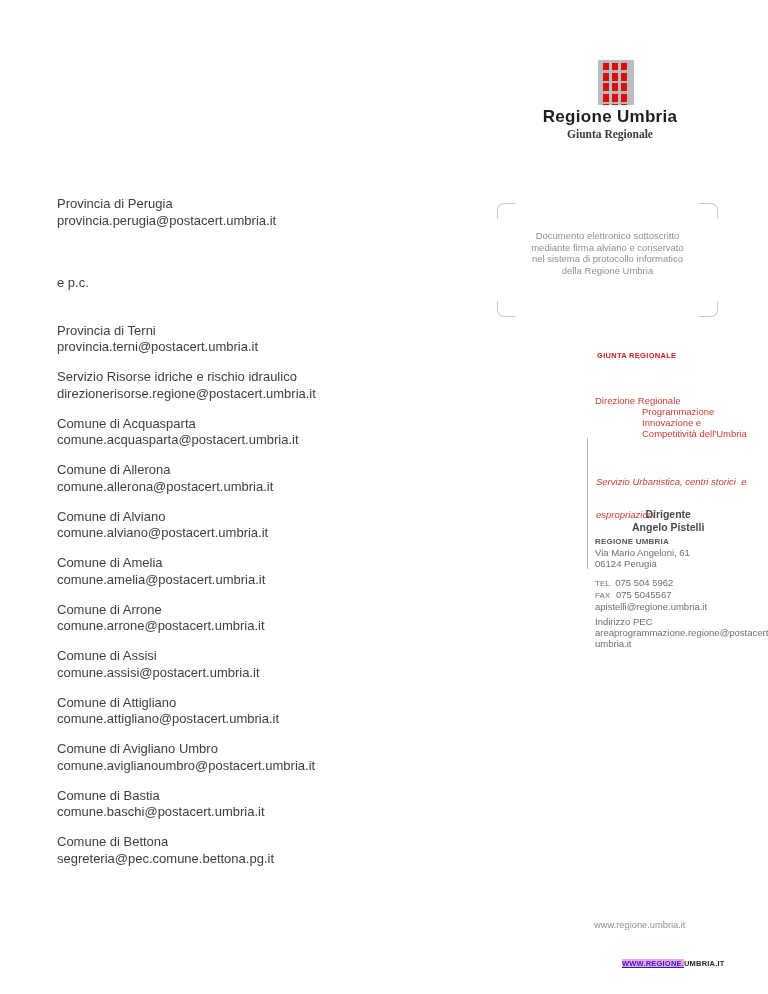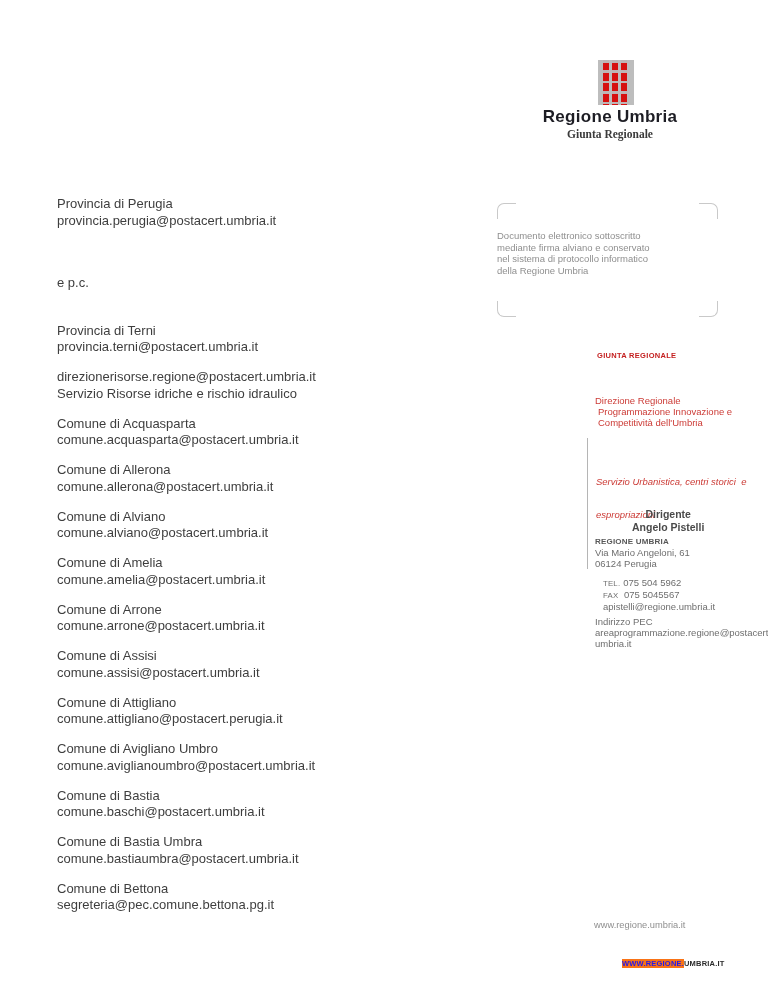--- a/index.html
+++ b/index.html
@@ -36,50 +36,50 @@
   .recip.first{margin-bottom:46px;}
   .cc-label{margin-bottom:31px;}
   
   .stamp{position:absolute;left:497px;top:203px;width:221px;height:114px;}
   .corner{position:absolute;width:18px;height:15px;border:0 solid #c9c9c9;}
   .corner.tl{top:0;left:0;border-top-width:1.5px;border-left-width:1.5px;border-top-left-radius:7px;}
   .corner.tr{top:0;right:0;border-top-width:1.5px;border-right-width:1.5px;border-top-right-radius:7px;}
   .corner.bl{bottom:0;left:0;border-bottom-width:1.5px;border-left-width:1.5px;border-bottom-left-radius:7px;}
   .corner.br{bottom:0;right:0;border-bottom-width:1.5px;border-right-width:1.5px;border-bottom-right-radius:7px;}
   .stamp-text{
-    position:absolute;left:0;right:0;top:27px;text-align:left;
+    position:absolute;left:0;right:0;top:27px;text-align:center;
     font-size:9.5px;line-height:11.5px;color:#8f8f8f;
   }
   
   .giunta{
     position:absolute;left:597px;top:351px;
     font-size:7.5px;font-weight:bold;letter-spacing:.3px;color:#c42020;
   }
   .direzione{
     position:absolute;left:595px;top:395px;
     font-size:9.5px;line-height:11px;color:#cc3b36;
   }
-  .direzione .indent{padding-left:3px;}
+  .direzione .indent{padding-left:3px;margin-left:44px;}
   .vline{position:absolute;left:587px;top:438px;width:1px;height:131px;background:#b5b5b5;}
   .servizio{
     position:absolute;left:596px;top:454px;width:160px;
     font-size:9.5px;line-height:11px;color:#cc3b36;white-space:pre-wrap;font-style:italic;
   }
   .dirigente{
     position:absolute;left:632px;top:508px;
     font-size:10.5px;line-height:12.5px;font-weight:bold;color:#4a4a4a;text-align:center;
   }
   .addr{position:absolute;left:595px;top:537px;font-size:9.5px;line-height:10.8px;color:#6e6e6e;}
   .addr .org{font-size:8px;font-weight:bold;color:#585858;letter-spacing:.2px;}
-  .contact{position:absolute;left:595px;top:577px;font-size:9.5px;line-height:11px;color:#6e6e6e;margin-left:8px;}
+  .contact{position:absolute;left:595px;top:577px;font-size:9.5px;line-height:11px;color:#6e6e6e;}
   .contact .lbl{font-size:7.8px;letter-spacing:.2px;margin-right:3px;}
   .pec{position:absolute;left:595px;top:616px;width:175px;font-size:9.5px;line-height:11px;color:#6e6e6e;}
   .www{position:absolute;left:594px;top:920px;font-size:9.3px;color:#8f8f8f;}
   .footer-link{position:absolute;left:622px;top:959px;font-size:7.5px;font-weight:bold;letter-spacing:.2px;}
-  .footer-link .blue{color:#2619e8;background:#f97316;cursor:pointer;}
+  .footer-link .blue{color:#2619e8;text-decoration:underline;background:#f9a8d4;cursor:pointer;}
   .footer-link .black{color:#2b2b2b;}
 </style>
 </head>
 <body>
 
 <div class="page">
 
   <div class="logo-mark"></div>
   <div class="logo-title">Regione Umbria</div>
   <div class="logo-sub">Giunta Regionale</div>
@@ -102,22 +102,22 @@
       <div>Provincia di Perugia</div>
       <div>provincia.perugia@postacert.umbria.it</div>
     </div>
     <div class="cc-label">e p.c.</div>
 
     <div class="recip">
       <div>Provincia di Terni</div>
       <div>provincia.terni@postacert.umbria.it</div>
     </div>
     <div class="recip">
+      <div>Servizio Risorse idriche e rischio idraulico</div>
       <div>direzionerisorse.regione@postacert.umbria.it</div>
-      <div>Servizio Risorse idriche e rischio idraulico</div>
     </div>
     <div class="recip">
       <div>Comune di Acquasparta</div>
       <div>comune.acquasparta@postacert.umbria.it</div>
     </div>
     <div class="recip">
       <div>Comune di Allerona</div>
       <div>comune.allerona@postacert.umbria.it</div>
     </div>
     <div class="recip">
@@ -131,33 +131,29 @@
     <div class="recip">
       <div>Comune di Arrone</div>
       <div>comune.arrone@postacert.umbria.it</div>
     </div>
     <div class="recip">
       <div>Comune di Assisi</div>
       <div>comune.assisi@postacert.umbria.it</div>
     </div>
     <div class="recip">
       <div>Comune di Attigliano</div>
-      <div>comune.attigliano@postacert.perugia.it</div>
+      <div>comune.attigliano@postacert.umbria.it</div>
     </div>
     <div class="recip">
       <div>Comune di Avigliano Umbro</div>
       <div>comune.aviglianoumbro@postacert.umbria.it</div>
     </div>
     <div class="recip">
       <div>Comune di Bastia</div>
       <div>comune.baschi@postacert.umbria.it</div>
-    </div>
-    <div class="recip">
-      <div>Comune di Bastia Umbra</div>
-      <div>comune.bastiaumbra@postacert.umbria.it</div>
     </div>
     <div class="recip">
       <div>Comune di Bettona</div>
       <div>segreteria@pec.comune.bettona.pg.it</div>
     </div>
   </div>
 
   <div class="giunta">GIUNTA REGIONALE</div>
 
   <div class="direzione">

